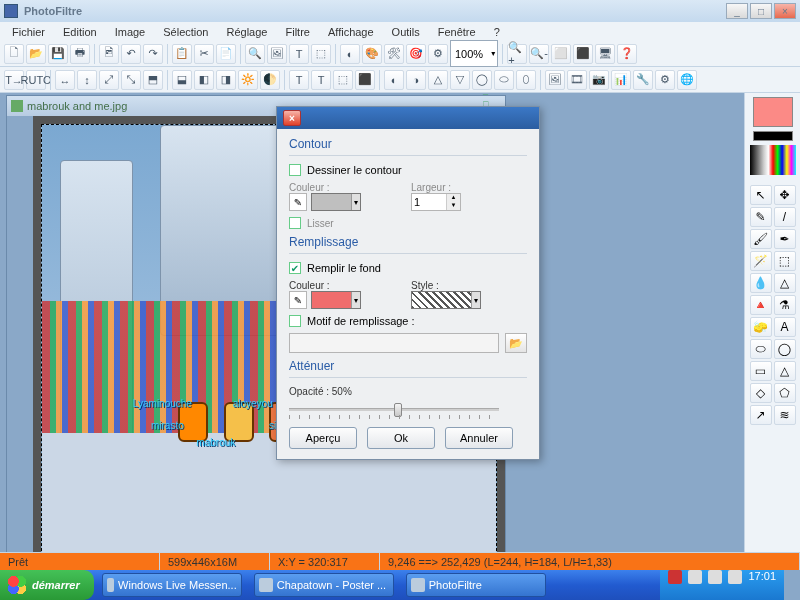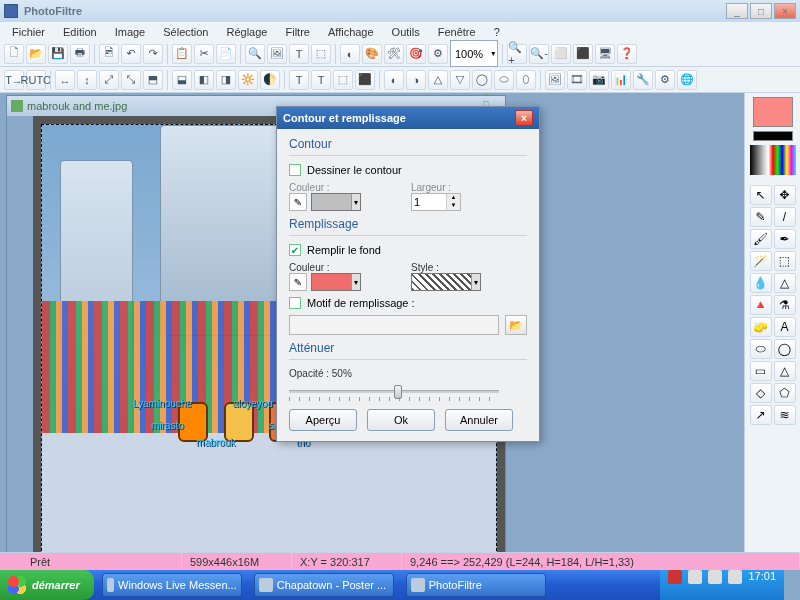--- a/index.html
+++ b/index.html
@@ -78,21 +78,21 @@
 .text-inp { flex:1; height:20px; border:1px solid #b5b5b5; background:#f4f4f4; }
 .browse { width:22px; height:20px; border:1px solid #b5b5b5; background:linear-gradient(#fff,#e4e4e4); display:flex; align-items:center; justify-content:center; cursor:pointer; }
 .slider { position:relative; width:210px; height:18px; margin:4px 0 8px; }
 .slider-track { position:absolute; left:0; right:0; top:7px; height:3px; background:#cfcfcf; border-top:1px solid #aaa; }
 .slider-thumb { position:absolute; top:2px; width:8px; height:14px; background:linear-gradient(#f4f4f4,#c8c8c8); border:1px solid #888; border-radius:2px; }
 .slider-ticks { position:absolute; left:0; right:0; bottom:0; height:4px; background:repeating-linear-gradient(90deg,#999,#999 1px,transparent 1px,transparent 10px); }
 .btn-row { display:flex; gap:10px; justify-content:flex-start; margin-top:4px; }
 .btn { width:68px; height:22px; background:linear-gradient(#fdfdfd,#e4e7eb); border:1px solid #8a9fb5; border-radius:3px; cursor:pointer; display:flex; align-items:center; justify-content:center; }
 
 
-.status-bar { position:absolute; bottom:0; left:0; right:0; height:18px; background:#f9a8d4; border-top:1px solid #c4d4e4; display:flex; align-items:center; font-size:10px; color:#333;padding-left:22px; }
+.status-bar { position:absolute; bottom:0; left:0; right:0; height:18px; background:#f97316; border-top:1px solid #c4d4e4; display:flex; align-items:center; font-size:10px; color:#333; }
 .status-cell { padding:0 8px; border-right:1px solid #c4d4e4; height:100%; display:flex; align-items:center; }
 
 
 .taskbar { position:absolute; left:0; right:16px; bottom:0; height:30px; background:linear-gradient(#3c81ec,#225bd0 50%,#1e4fbc); display:flex; align-items:center; z-index:100; }
 .start { height:100%; padding:0 14px 0 8px; background:linear-gradient(#44c157,#299936); display:flex; align-items:center; gap:6px; color:#fff; font-weight:bold; font-style:italic; border-radius:0 10px 10px 0; cursor:pointer; }
 .start .logo { width:18px; height:18px; background:
   radial-gradient(circle at 30% 30%,#f44 0 30%,transparent 31%),
   radial-gradient(circle at 70% 30%,#4c4 0 30%,transparent 31%),
   radial-gradient(circle at 30% 70%,#46f 0 30%,transparent 31%),
   radial-gradient(circle at 70% 70%,#fc4 0 30%,transparent 31%); border-radius:3px; }
@@ -262,21 +262,20 @@
       <div class="t">△</div>
       <div class="t">◇</div>
       <div class="t">⬠</div>
       <div class="t">↗</div>
       <div class="t">≋</div>
     </div>
 </div>
 
 <div class="dialog">
   <div class="dlg-title">
-    <span>Contour et remplissage</span>
     <div class="dlg-close">×</div>
   </div>
   <div class="dlg-body">
     <span class="group-lbl">Contour</span>
     <div class="hr"></div>
     <div class="row">
       <div class="chk"></div>
       <span>Dessiner le contour</span>
     </div>
     <div class="row">
@@ -293,20 +292,24 @@
         <div class="sub">Largeur :</div>
         <div class="num-box">
           <input value="1" style="">
           <div class="spin">
               <div>▲</div>
               <div>▼</div>
             </div>
         </div>
       </div>
     </div>
+    <div class="row">
+      <div class="chk"></div>
+      <span class="sub">Lisser</span>
+    </div>
 
     <span class="group-lbl">Remplissage</span>
     <div class="hr"></div>
     <div class="row">
       <div class="chk">✔</div>
       <span>Remplir le fond</span>
     </div>
     <div class="row">
       <div style="flex:1">
         <div class="sub-active">Couleur :</div>

